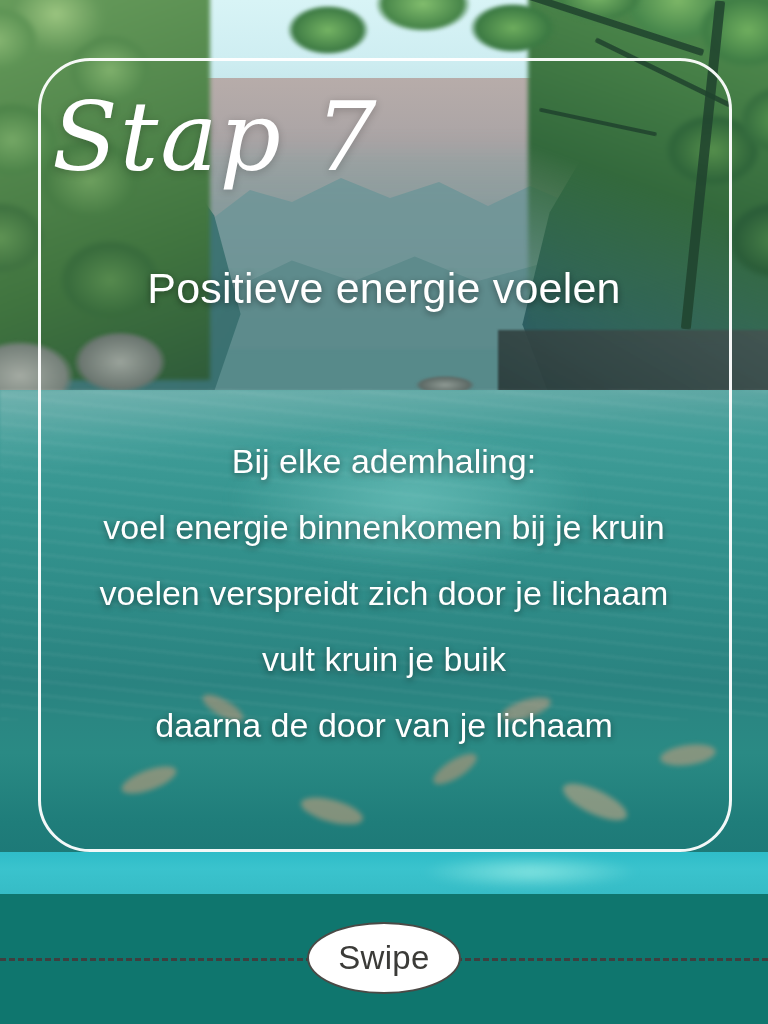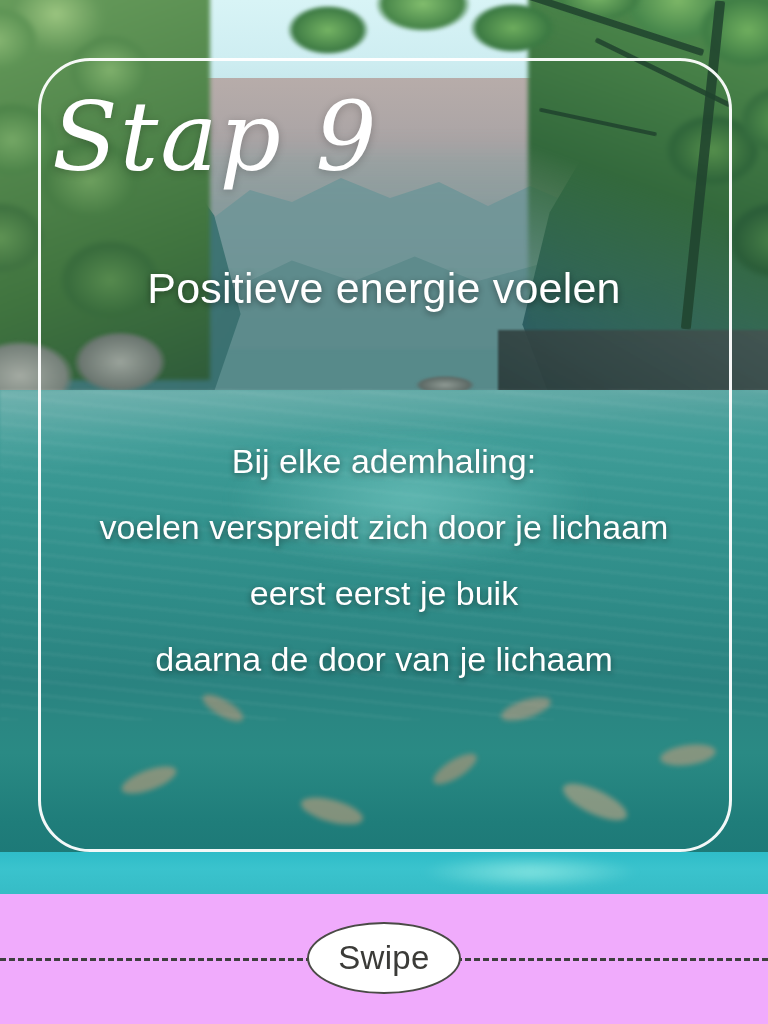--- a/index.html
+++ b/index.html
@@ -218,21 +218,21 @@
     font-size:34px;
     font-weight:400;
     line-height:66px;
     text-shadow:0 2px 6px rgba(0,0,0,.45);
   }
   .body-lines .ln{display:block;}
 
   
   .footer{
     position:absolute;left:0;top:894px;width:768px;height:130px;
-    background:#f0abfc;
+    background:#0f766e;
   }
   .dash-left,.dash-right{
     position:absolute;top:64px;height:0;
     border-top:3px dashed #3f3f3f;
   }
   .dash-left{left:0;width:312px;}
   .dash-right{right:0;width:312px;}
   .swipe-pill{
     position:absolute;left:50%;top:64px;
     transform:translate(-50%,-50%);
@@ -286,28 +286,29 @@
     <div class="coral" style="left:660px;top:745px;width:56px;height:20px;background:#deA07c;transform:rotate(-8deg);"></div>
     <div class="coral" style="left:200px;top:700px;width:46px;height:16px;background:#d79a78;transform:rotate(30deg);"></div>
     <div class="coral" style="left:500px;top:700px;width:52px;height:18px;background:#dca081;transform:rotate(-18deg);"></div>
 
     <div class="water-bright"></div>
     <div class="water-bright-glow"></div>
   </div>
 
   <div class="card"></div>
 
-  <div class="step-title">Stap 9</div>
+  <div class="step-title">Stap 7</div>
 
   <div class="headline">Positieve energie voelen</div>
 
   <div class="body-lines">
     <span class="ln">Bij elke ademhaling:</span>
+    <span class="ln">voel energie binnenkomen bij je kruin</span>
     <span class="ln">voelen verspreidt zich door je lichaam</span>
-    <span class="ln">eerst eerst je buik</span>
+    <span class="ln">vult kruin je buik</span>
     <span class="ln">daarna de door van je lichaam</span>
   </div>
 
   <div class="footer">
     <div class="dash-left"></div>
     <div class="dash-right"></div>
     <div class="swipe-pill">
       <span>Swipe</span>
     </div>
   </div>

